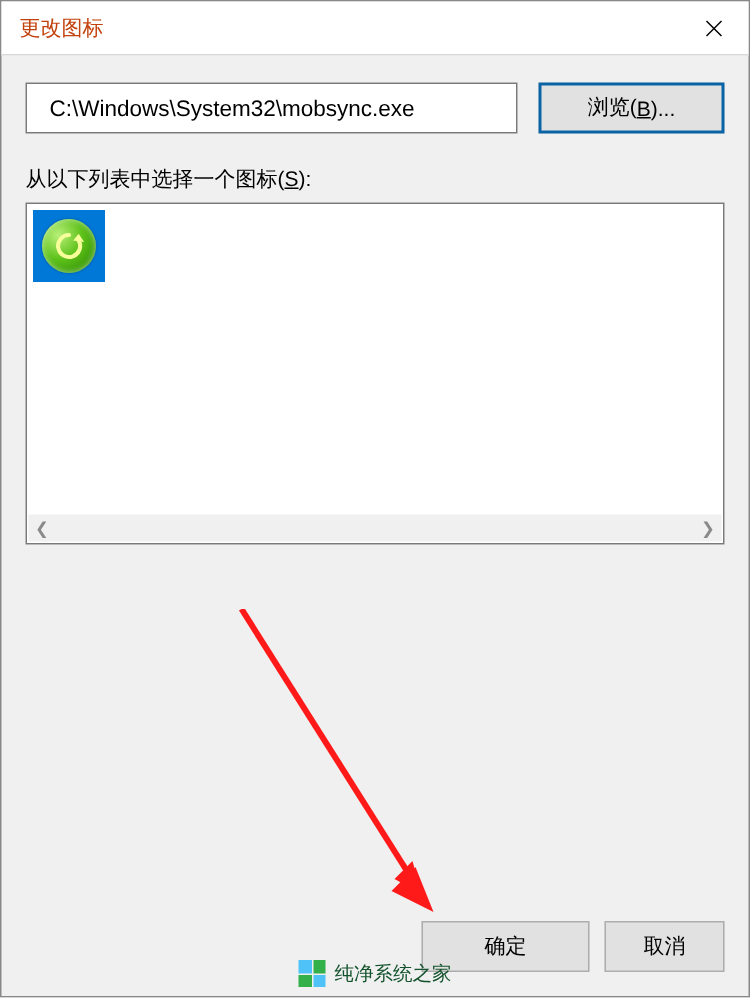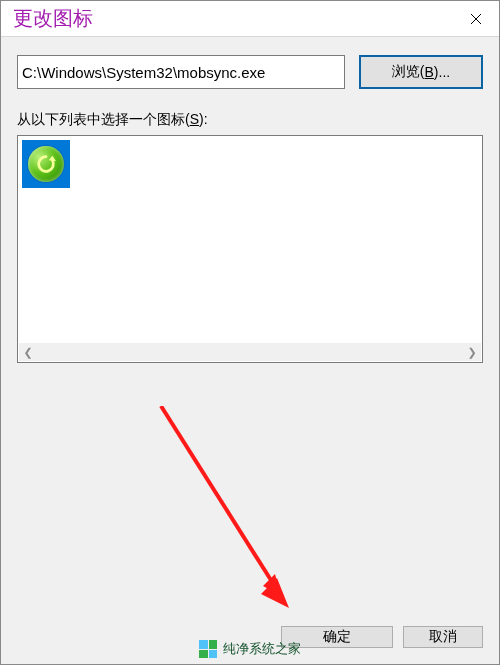--- a/index.html
+++ b/index.html
@@ -23,22 +23,22 @@
   .titlebar {
     height: 36px;
     background: #fff;
     border-bottom: 1px solid #d8d8d8;
     display: flex;
     align-items: center;
     padding-left: 12px;
     position: relative;
   }
   .titlebar-title {
-    font-size: 20px;
-    color: #a21caf;
+    font-size: 14px;
+    color: #c2410c;
   }
   .close-btn {
     position: absolute;
     right: 0;
     top: 0;
     width: 46px;
     height: 36px;
     display: flex;
     align-items: center;
     justify-content: center;
@@ -57,21 +57,21 @@
     display: flex;
     gap: 14px;
     align-items: stretch;
     margin-bottom: 22px;
   }
   .path-input {
     flex: 1;
     height: 34px;
     border: 1px solid #7a7a7a;
     background: #fff;
-    padding: 0 4px;
+    padding: 0 15px;
     font-size: 15px;
     font-family: inherit;
     color: #000;
   }
   .browse-btn {
     width: 124px;
     height: 34px;
     border: 2px solid #0a64a4;
     background: #e1e1e1;
     font-size: 14px;
@@ -133,21 +133,21 @@
   }
   .buttons {
     position: absolute;
     bottom: 16px;
     right: 16px;
     display: flex;
     gap: 10px;
   }
   .btn {
     width: 112px;
-    height: 22px;
+    height: 34px;
     border: 1px solid #adadad;
     background: #e1e1e1;
     font-size: 14px;
     font-family: Liberation Mono, monospace;
     cursor: pointer;
     display: flex;
     align-items: center;
     justify-content: center;
   }
   .btn-cancel { width: 80px; overflow:hidden; white-space:nowrap;text-align:right;}

